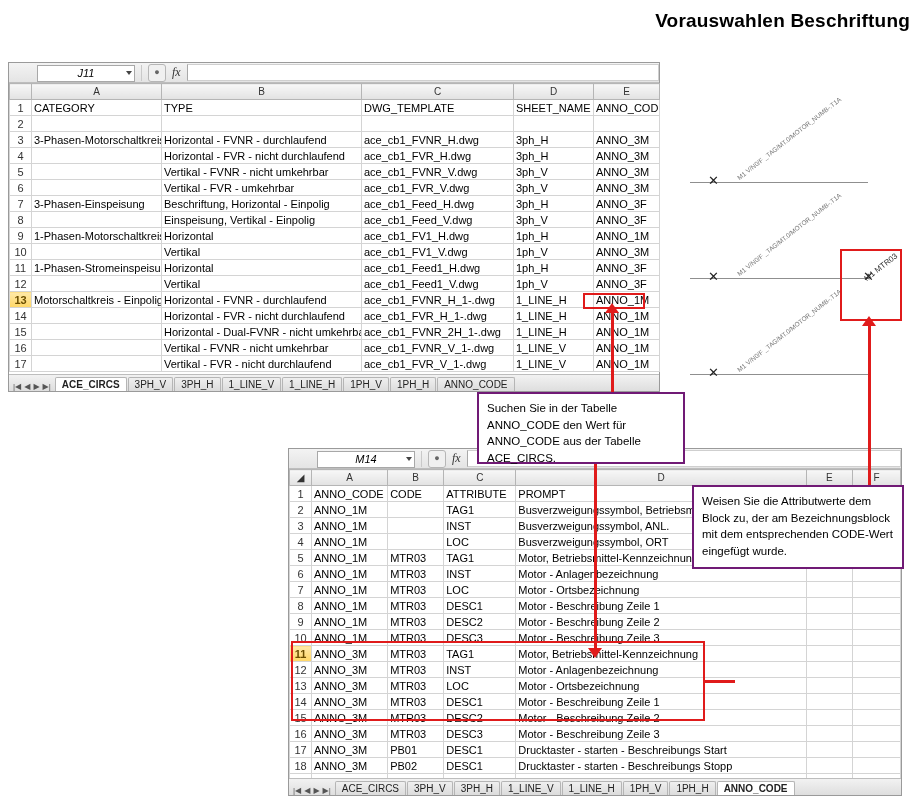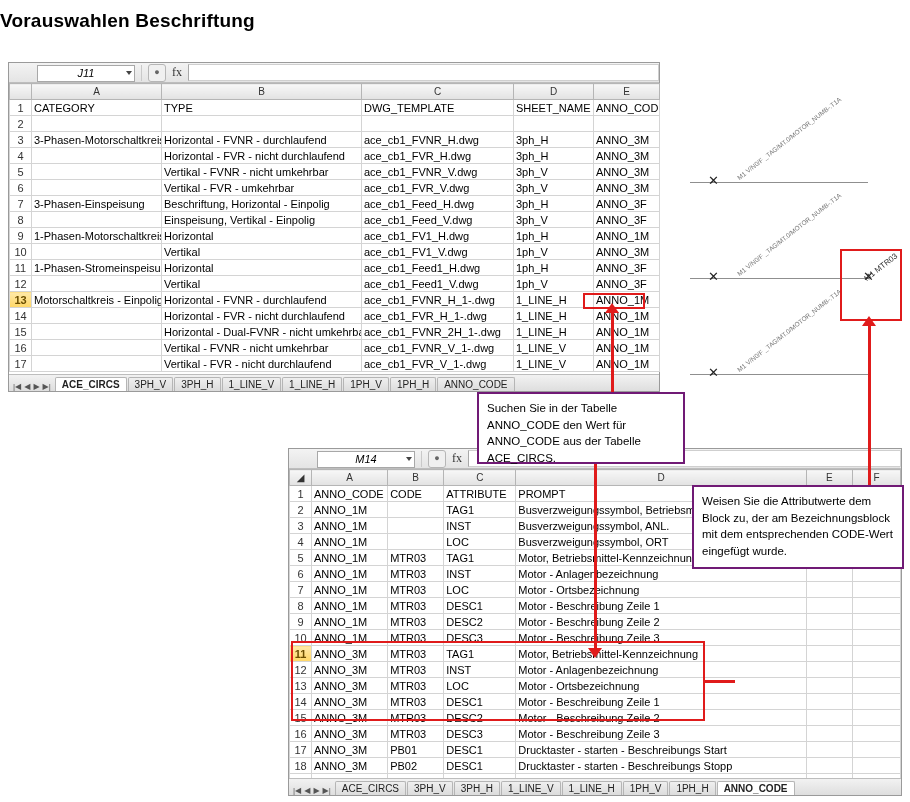--- a/index.html
+++ b/index.html
@@ -3,21 +3,21 @@
 <meta charset="utf-8">
 <style>
   html,body{margin:0;padding:0;}
   body{
     width:910px;height:802px;position:relative;overflow:hidden;
     background:#ffffff;
     font-family:"Liberation Sans", sans-serif;
     font-size:11px;color:#000;
   }
   .title{
-    position:absolute;left:0;top:10px;width:910px;text-align:left;
+    position:absolute;left:0;top:10px;width:910px;text-align:right;
     font-size:19px;font-weight:bold;letter-spacing:0.2px;
   }
 
   
   .xl{position:absolute;background:#fff;border:1px solid #9a9a9a;box-sizing:border-box;}
   .formulabar{
     display:flex;align-items:center;height:20px;
     background:linear-gradient(#f3f3f3,#e4e4e4);
     border-bottom:1px solid #bdbdbd;box-sizing:border-box;
   }
@@ -29,21 +29,21 @@
   .namebox .drop{
     position:absolute;right:2px;top:5px;width:0;height:0;
     border-left:3px solid transparent;border-right:3px solid transparent;
     border-top:4px solid #444;
   }
   .fx-sep{width:1px;height:16px;background:#c9c9c9;margin:0 6px;}
   .fx-round{
     width:16px;height:16px;border:1px solid #b6b6b6;border-radius:3px;
     background:#f0f0f0;color:#666;font-size:9px;text-align:center;line-height:15px;
   }
-  .fx-label{font-family:"Liberation Serif",serif;font-size:12px;margin:10px 6px;color:#333;}
+  .fx-label{font-style:italic;font-family:"Liberation Serif",serif;font-size:12px;margin:10px 6px;color:#333;}
   .fx-input{flex:1;height:17px;background:#fff;border:1px solid #cfcfcf;box-sizing:border-box;border-left:1px solid #a8a8a8;}
 
   table.grid{border-collapse:collapse;table-layout:fixed;}
   table.grid td,table.grid th{
     border:1px solid #d4d4d4;
     font-size:11px;font-weight:normal;
     padding:0 2px;height:16px;overflow:hidden;white-space:nowrap;
     box-sizing:border-box;background:#fff;
   }
   table.grid th.colhead{

